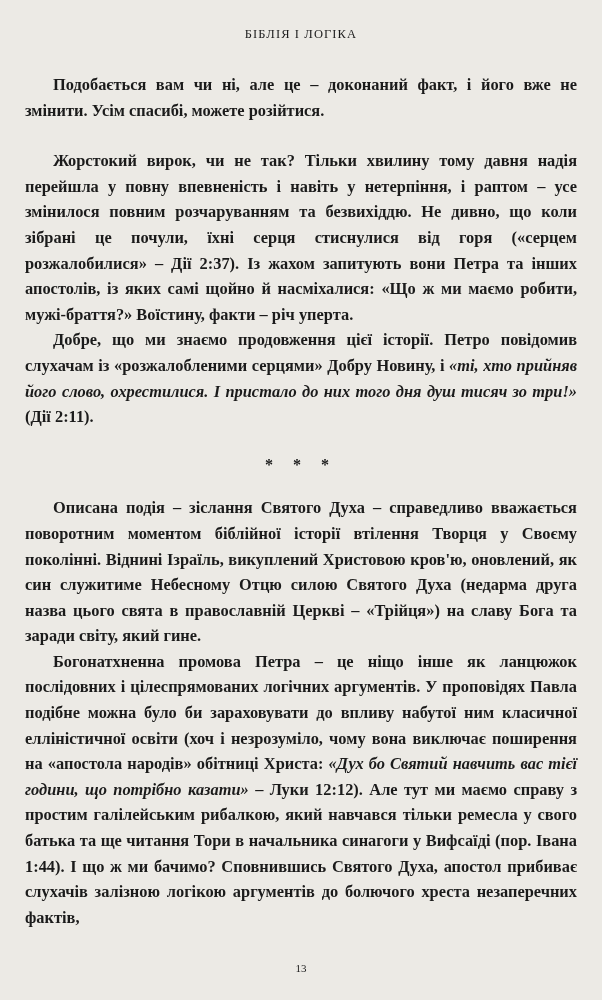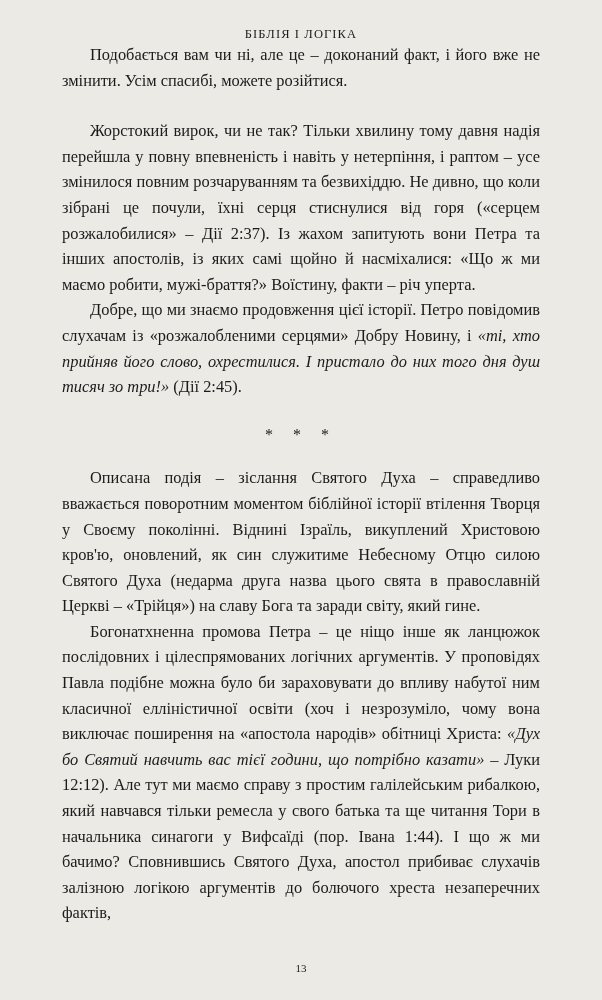--- a/index.html
+++ b/index.html
@@ -12,38 +12,40 @@
     background: #eceae5;
     font-family: "Liberation Serif", "DejaVu Serif", serif;
     color: #1b1b1b;
     overflow: hidden;
   }
   .page {
     position: relative;
     width: 602px;
     height: 1000px;
     box-sizing: border-box;
-    padding: 0 62px;
+    padding: 0 25px;
   }
   .running-head {
     text-align: center;
     font-size: 12.5px;
     letter-spacing: 1.1px;
     margin: 0;
     padding-top: 27px;
     font-variant: small-caps;
     text-transform: uppercase;
     color: #1b1b1b;
   }
   .body-text {
+    margin-top: 30px;
     font-size: 16.4px;
     line-height: 25.6px;
     text-align: justify;
     text-justify: inter-word;
     hyphens: manual;
+    font-weight: bold;
   }
   p {
     margin: 0;
     text-indent: 28px;
   }
   p.spaced {
     margin-top: 25px;
   }
   .ital {
     font-style: italic;
@@ -75,21 +77,21 @@
 
     <p>
       <span>Подобається вам чи ні, але це – доконаний факт, і його вже не змінити. Усім спасибі, можете розійтися.</span>
     </p>
 
     <p class="spaced">
       <span>Жорстокий вирок, чи не так? Тільки хвилину тому давня надія перейшла у повну впевненість і навіть у нетерпіння, і раптом – усе змінилося повним розчаруванням та безвихіддю. Не дивно, що коли зібрані це почули, їхні серця стиснулися від горя («серцем розжалобилися» – Дії 2:37). Із жахом запитують вони Петра та інших апостолів, із яких самі щойно й насміхалися: «Що ж ми маємо робити, мужі-браття?» Воїстину, факти – річ уперта.</span>
     </p>
 
     <p>
-      <span>Добре, що ми знаємо продовження цієї історії. Петро повідомив слухачам із «розжалобленими серцями» Добру Новину, і </span><span class="ital">«ті, хто прийняв його слово, охрестилися. І пристало до них того дня душ тисяч зо три!»</span><span> (Дії 2:45).</span>
+      <span>Добре, що ми знаємо продовження цієї історії. Петро повідомив слухачам із «розжалобленими серцями» Добру Новину, і </span><span class="ital">«ті, хто прийняв його слово, охрестилися. І пристало до них того дня душ тисяч зо три!»</span><span> (Дії 2:11).</span>
     </p>
 
     <p class="divider">* * *</p>
 
     <p>
       <span>Описана подія – зіслання Святого Духа – справедливо вважається поворотним моментом біблійної історії втілення Творця у Своєму поколінні. Віднині Ізраїль, викуплений Христовою кров'ю, оновлений, як син служитиме Небесному Отцю силою Святого Духа (недарма друга назва цього свята в православній Церкві – «Трійця») на славу Бога та заради світу, який гине.</span>
     </p>
 
     <p>
       <span>Богонатхненна промова Петра – це ніщо інше як ланцюжок послідовних і цілеспрямованих логічних аргументів. У проповідях Павла подібне можна було би зараховувати до впливу набутої ним класичної елліністичної освіти (хоч і незрозуміло, чому вона виключає поширення на «апостола народів» обітниці Христа: </span><span class="ital">«Дух бо Святий навчить вас тієї години, що потрібно казати»</span><span> – Луки 12:12). Але тут ми маємо справу з простим галілейським рибалкою, який навчався тільки ремесла у свого батька та ще читання Тори в начальника синагоги у Вифсаїді (пор. Івана 1:44). І що ж ми бачимо? Сповнившись Святого Духа, апостол прибиває слухачів залізною логікою аргументів до болючого хреста незаперечних фактів,</span>

